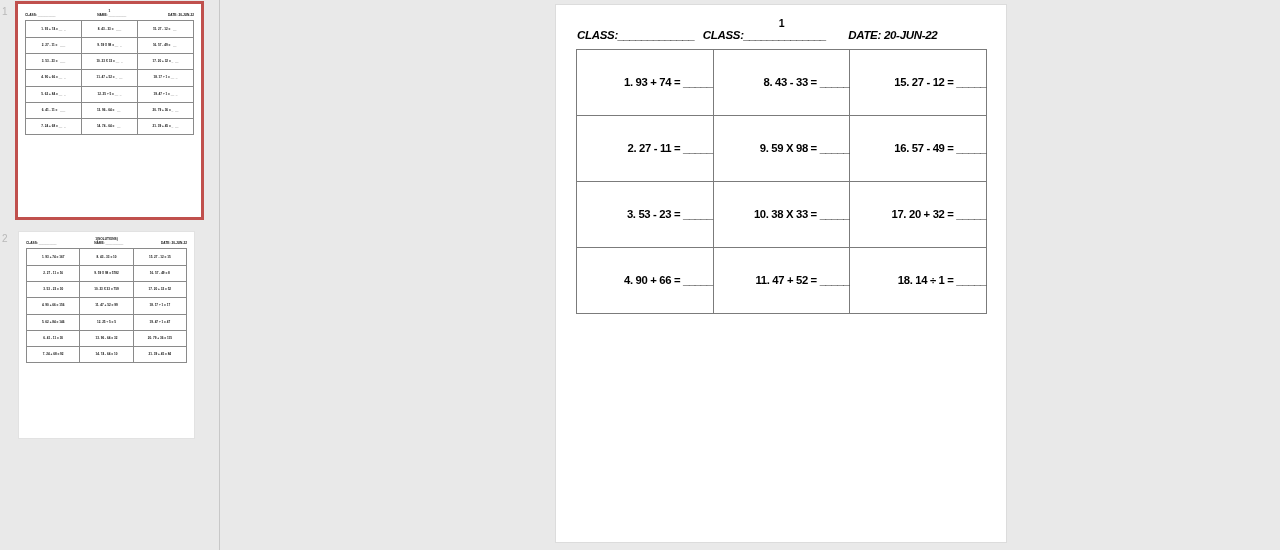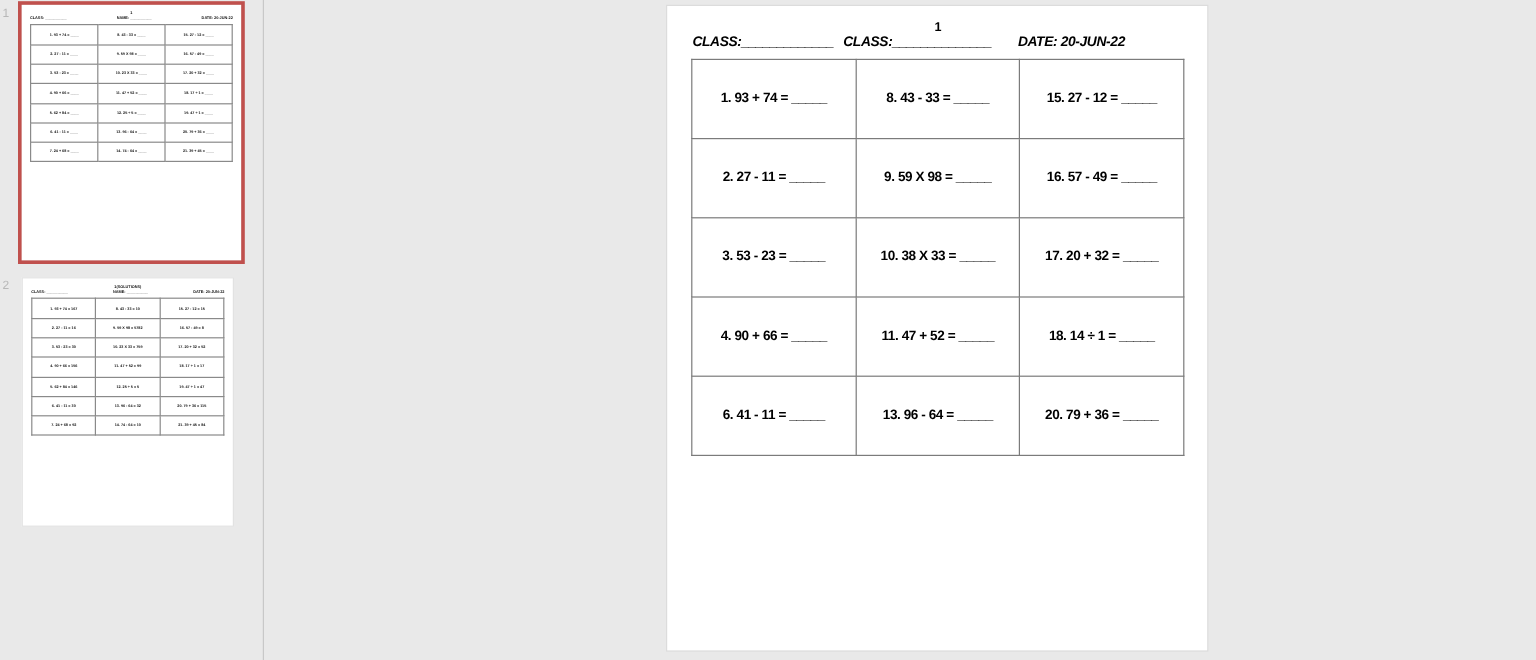--- a/index.html
+++ b/index.html
@@ -158,21 +158,21 @@
   .uline { letter-spacing: -0.5px; }
 
   #problem-table {
     border-collapse: collapse;
     width: 411px;
     table-layout: fixed;
   }
   #problem-table td {
     border: 1px solid #7b7b7b;
     height: 66px;
-    text-align: center;
+    text-align: right;
     vertical-align: middle;
     font-size: 11.3px;
     font-weight: bold;
     color: #000;
     letter-spacing: -0.35px;
     white-space: nowrap;
   }
 </style>
 </head>
 <body>
@@ -321,25 +321,20 @@
               <tr>
                 <td>3.  53 - 23 = _____</td>
                 <td>10.  38 X 33 = _____</td>
                 <td>17.  20 + 32 = _____</td>
               </tr>
               <tr>
                 <td>4.  90 + 66 = _____</td>
                 <td>11.  47 + 52 = _____</td>
                 <td>18.  14 ÷ 1 = _____</td>
               </tr>
-              <tr>
-                <td>6.  41 - 11 = _____</td>
-                <td>13.  96 - 64 = _____</td>
-                <td>20.  79 + 36 = _____</td>
-              </tr>
             </tbody>
         </table>
 
       </div>
     </div>
 
   </div>
 </div>
 
 </body></html>

